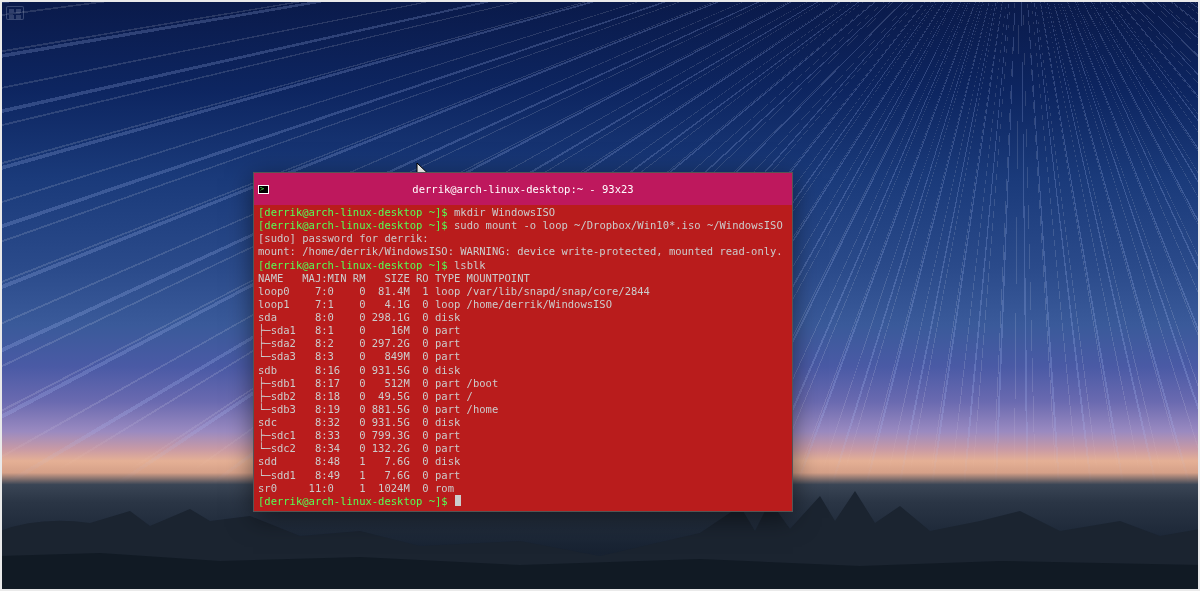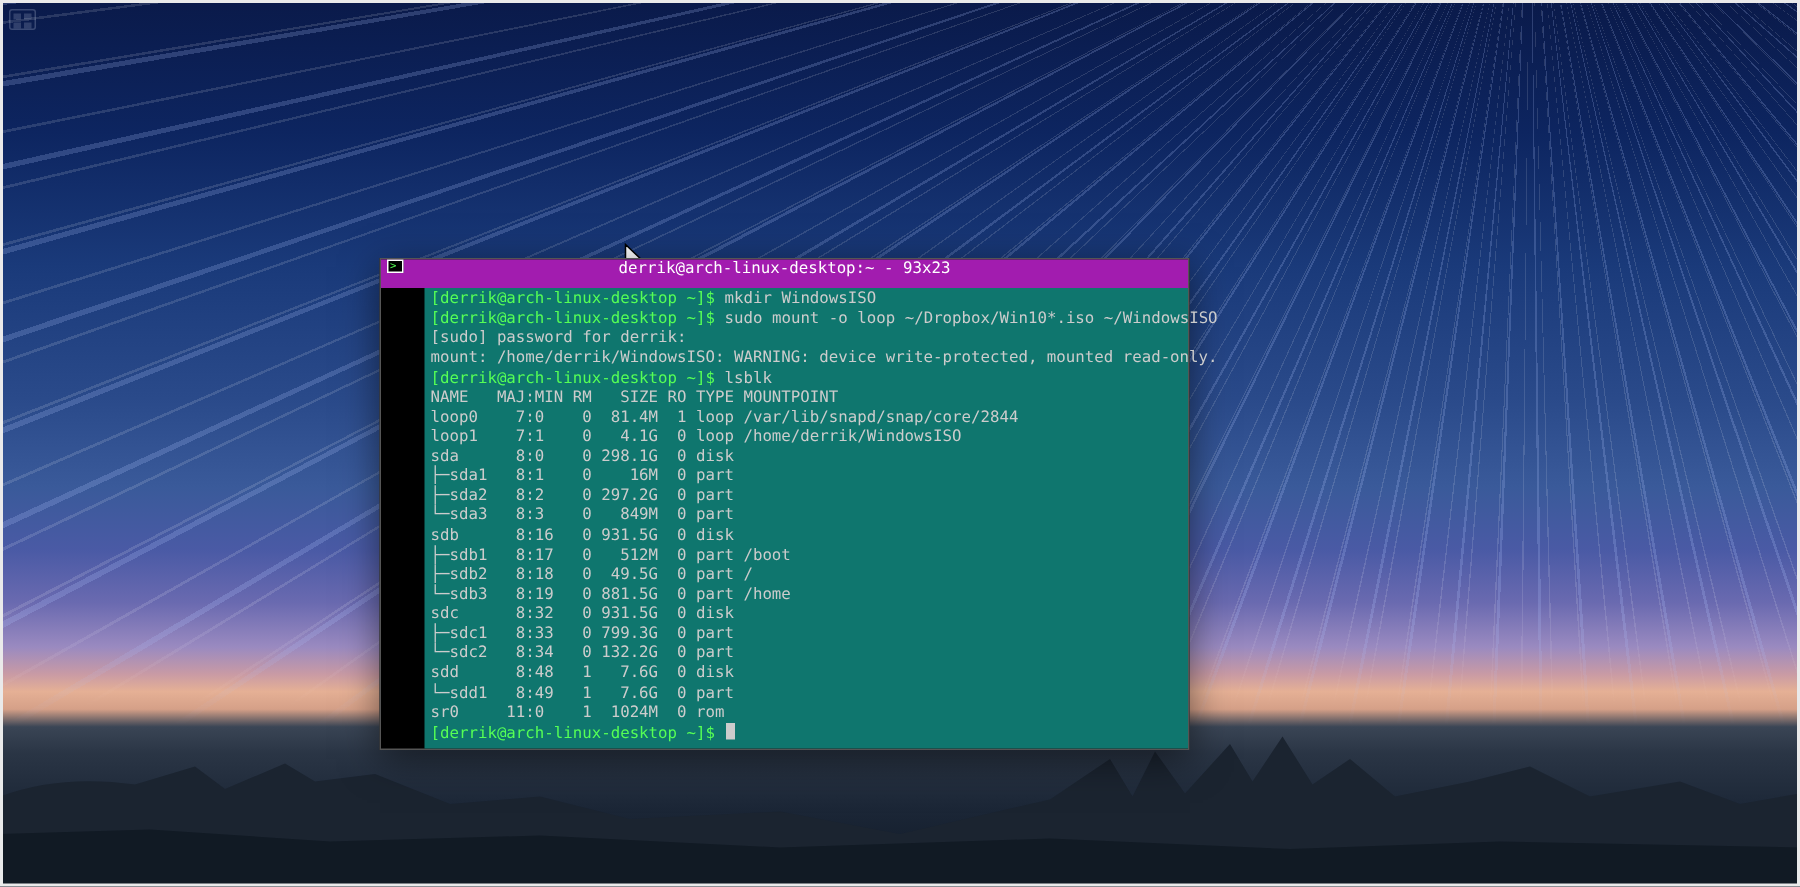--- a/index.html
+++ b/index.html
@@ -124,49 +124,49 @@
       font-size: 9px; line-height: 1;
     }
     .win-btn.min { background: transparent; color:#ccc; }
     .win-btn.max { background: transparent; color:#ccc; }
     .win-btn.close { background: #d9534f; color:#fff; }
     .win-btn.min::before { content:""; display:block; width:0;height:0;border-left:4px solid transparent;border-right:4px solid transparent;border-top:5px solid #ccc; }
     .win-btn.max::before { content:""; display:block; width:0;height:0;border-left:4px solid transparent;border-right:4px solid transparent;border-bottom:5px solid #ccc; }
     .win-btn.close::before { content:"✕"; font-size:8px; }
 
     .menubar {
-      height: 19px;
-      background: #a21caf;
+      height: 32px;
+      background: #be185d;
       color: #fff;
       font: 10.5px monospace;
       display: flex;
+      align-items: center;
       padding: 0 4px;
       position: relative;
     }
     .menubar .term-icon {
       width: 11px; height: 9px;
       background: #000;
       border: 1px solid #fff;
       margin-right: 6px;
       position: relative;
     }
     .menubar .term-icon::after{
       content:">"; color:#5f5; font-size:7px; position:absolute; left:1px; top:-1px;
     }
     .menubar .center {
       position: absolute; left:0; right:0; text-align:center; pointer-events:none;
     }
 
     .terminal {
-      background: #0f766e;
+      background: #b91c1c;
       color: #cccccc;
       font: 10.5px/1.25 "DejaVu Sans Mono","Menlo",monospace;
       padding: 1px 4px 3px 4px;
       white-space: pre;
-      margin-left: 29px;
     }
     .green { color: #55ff55; }
     .terminal .cursor-block {
       display: inline-block;
       width: 6px; height: 11px;
       background: #cccccc;
       vertical-align: -1px;
       margin-left: 1px;
     }
 

